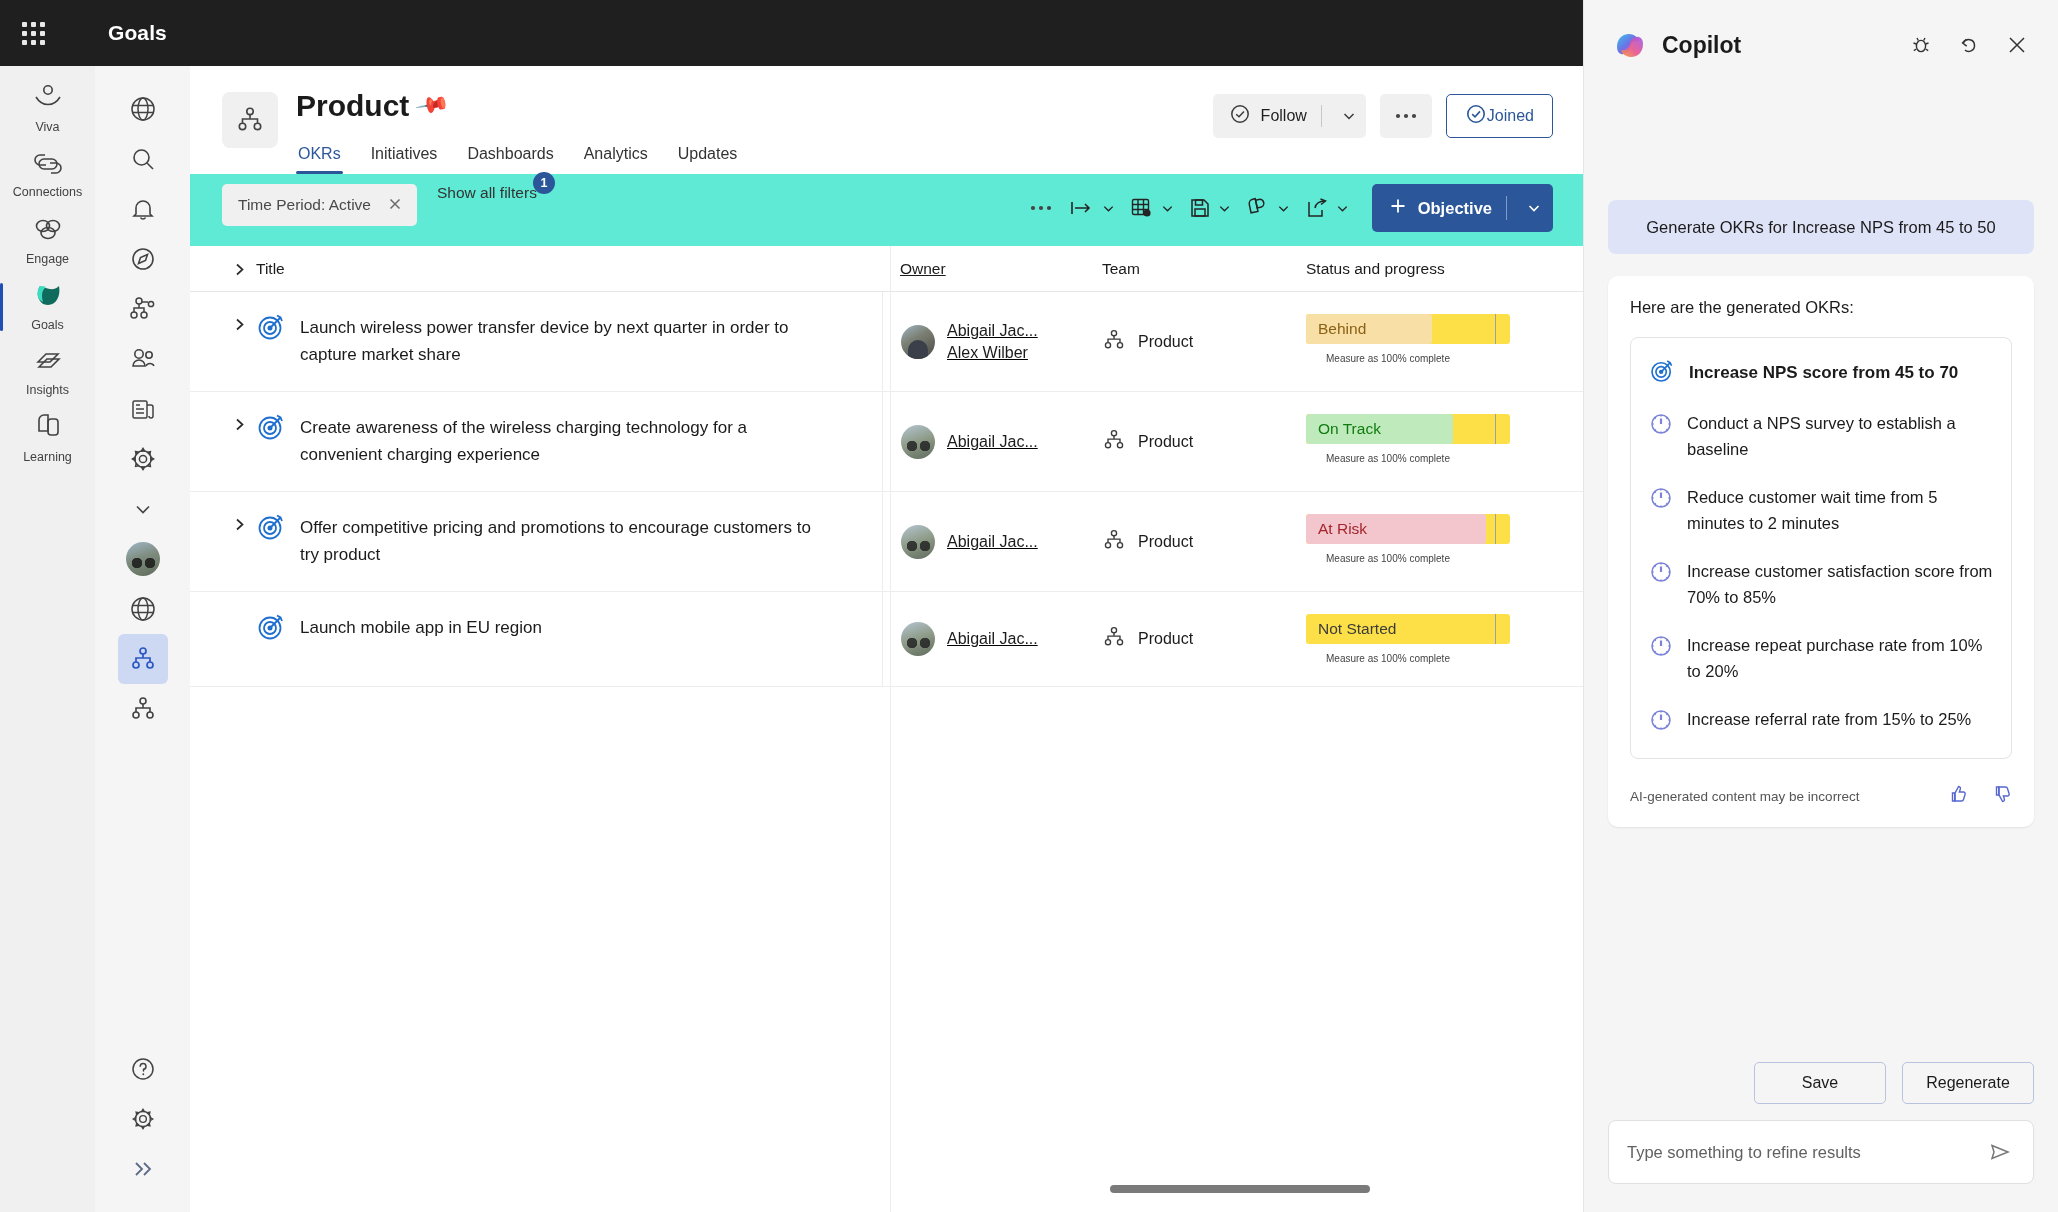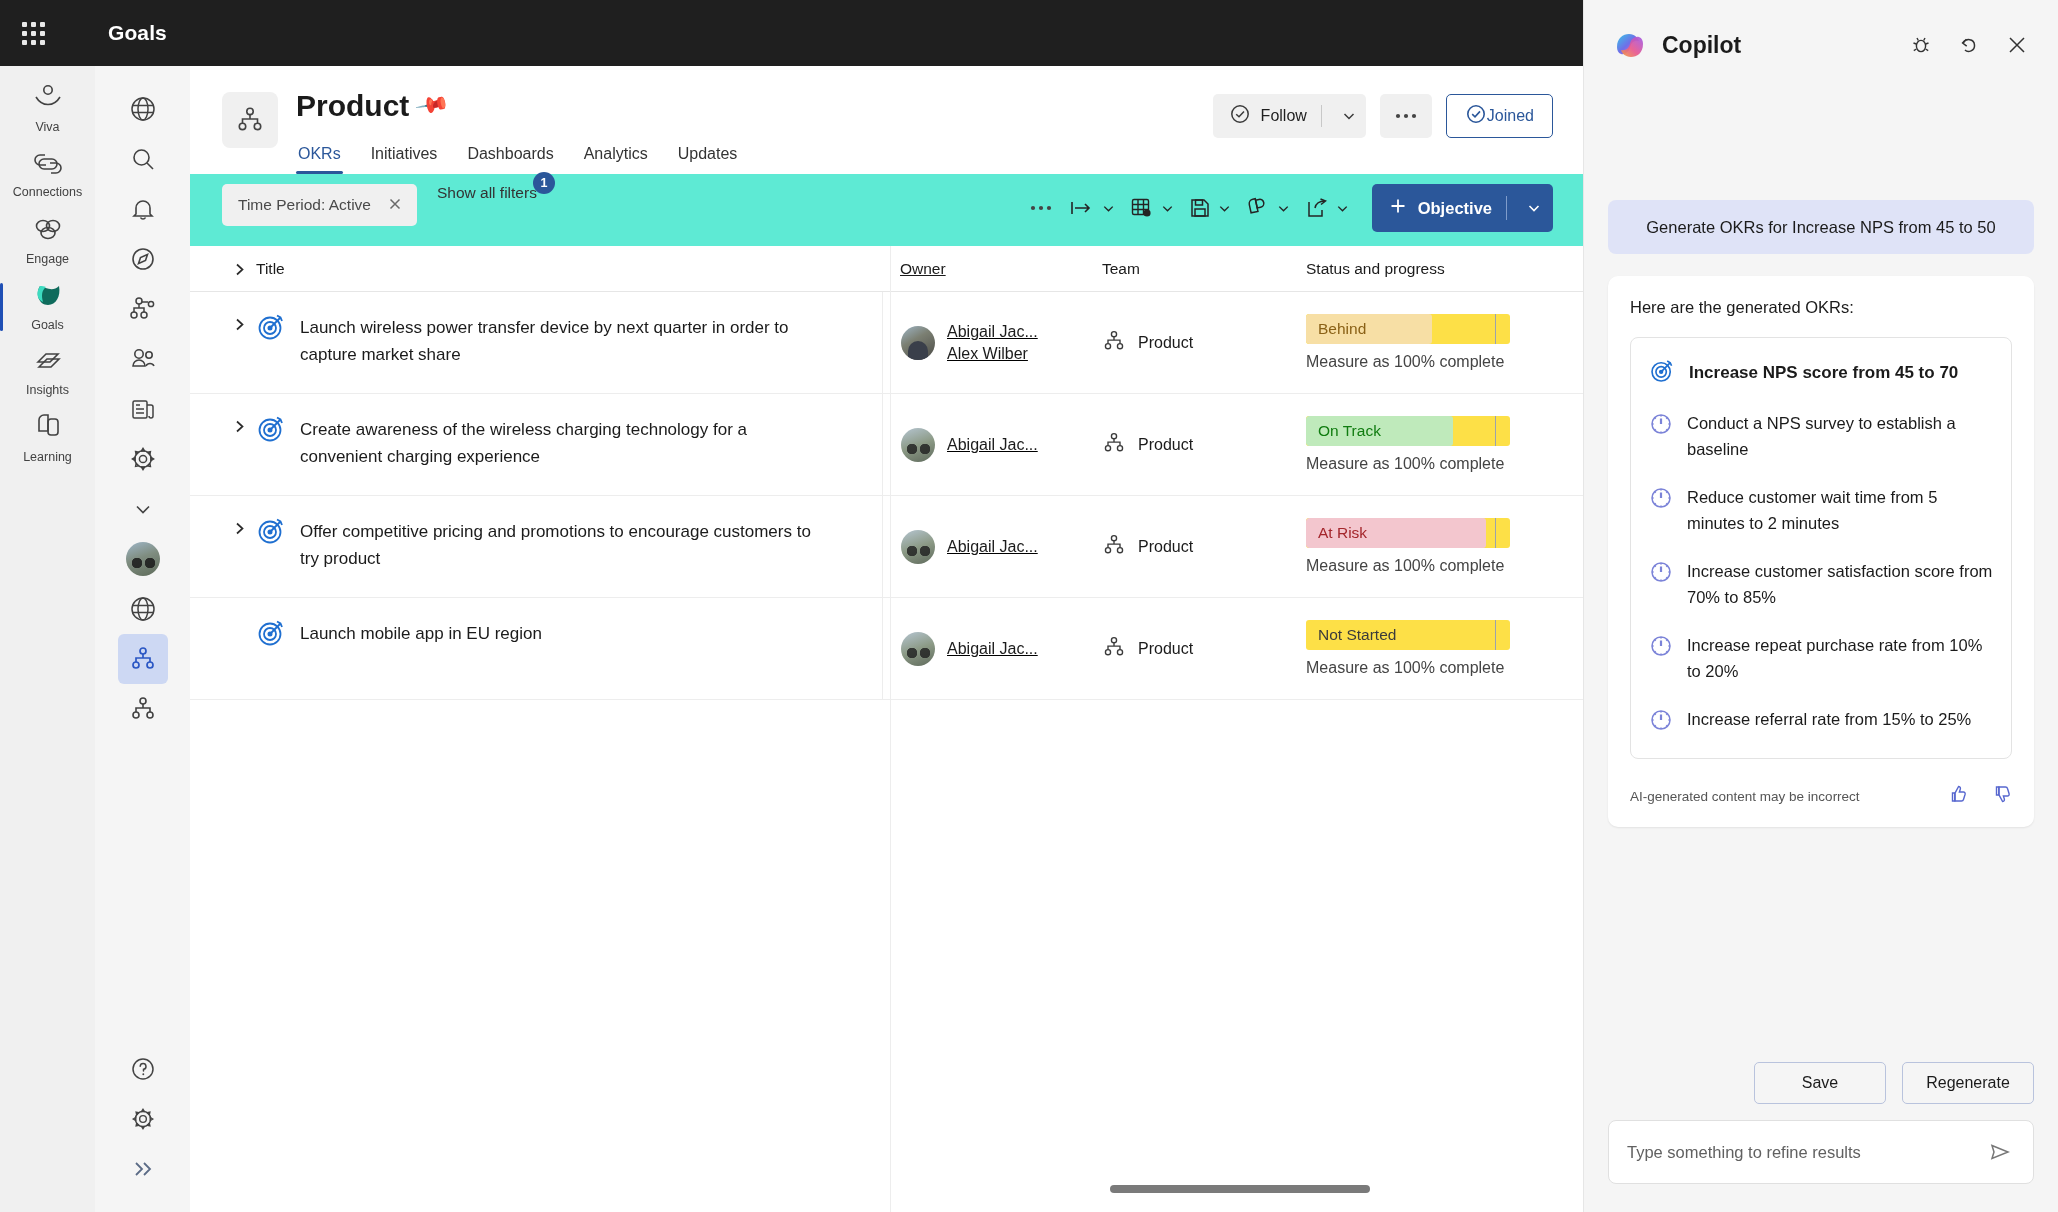--- a/index.html
+++ b/index.html
@@ -213,21 +213,21 @@
   .status-bar {
     position:relative; height:30px; border-radius:3px; background:#fde047;
     overflow:hidden;
   }
   .status-fill { position:absolute; left:0; top:0; bottom:0; border-radius:3px; }
   .status-label {
     position:absolute; left:12px; top:0; height:30px; display:flex; align-items:center;
     font-size:15.5px; z-index:2;
   }
   .status-tick { position:absolute; right:14px; top:0; width:1px; height:30px; background:#9aa2ad; z-index:3; }
-  .measure { font-size:16px; color:#444; margin-top:9px; }
+  .measure { font-size:10px; color:#444; margin-top:9px;margin-left:20px; }
 
   .hscroll {
     position:absolute; left: 700px; bottom: 12px; width: 790px; height:22px;
   }
   .hscroll .thumb { position:absolute; left:220px; top:7px; width:260px; height:8px;
     background:#7a7a7a; border-radius:4px; }
   .vline { position:absolute; left:700px; top:0; bottom:0; width:1px; background:#ededed; }
 
   
   .copilot {

